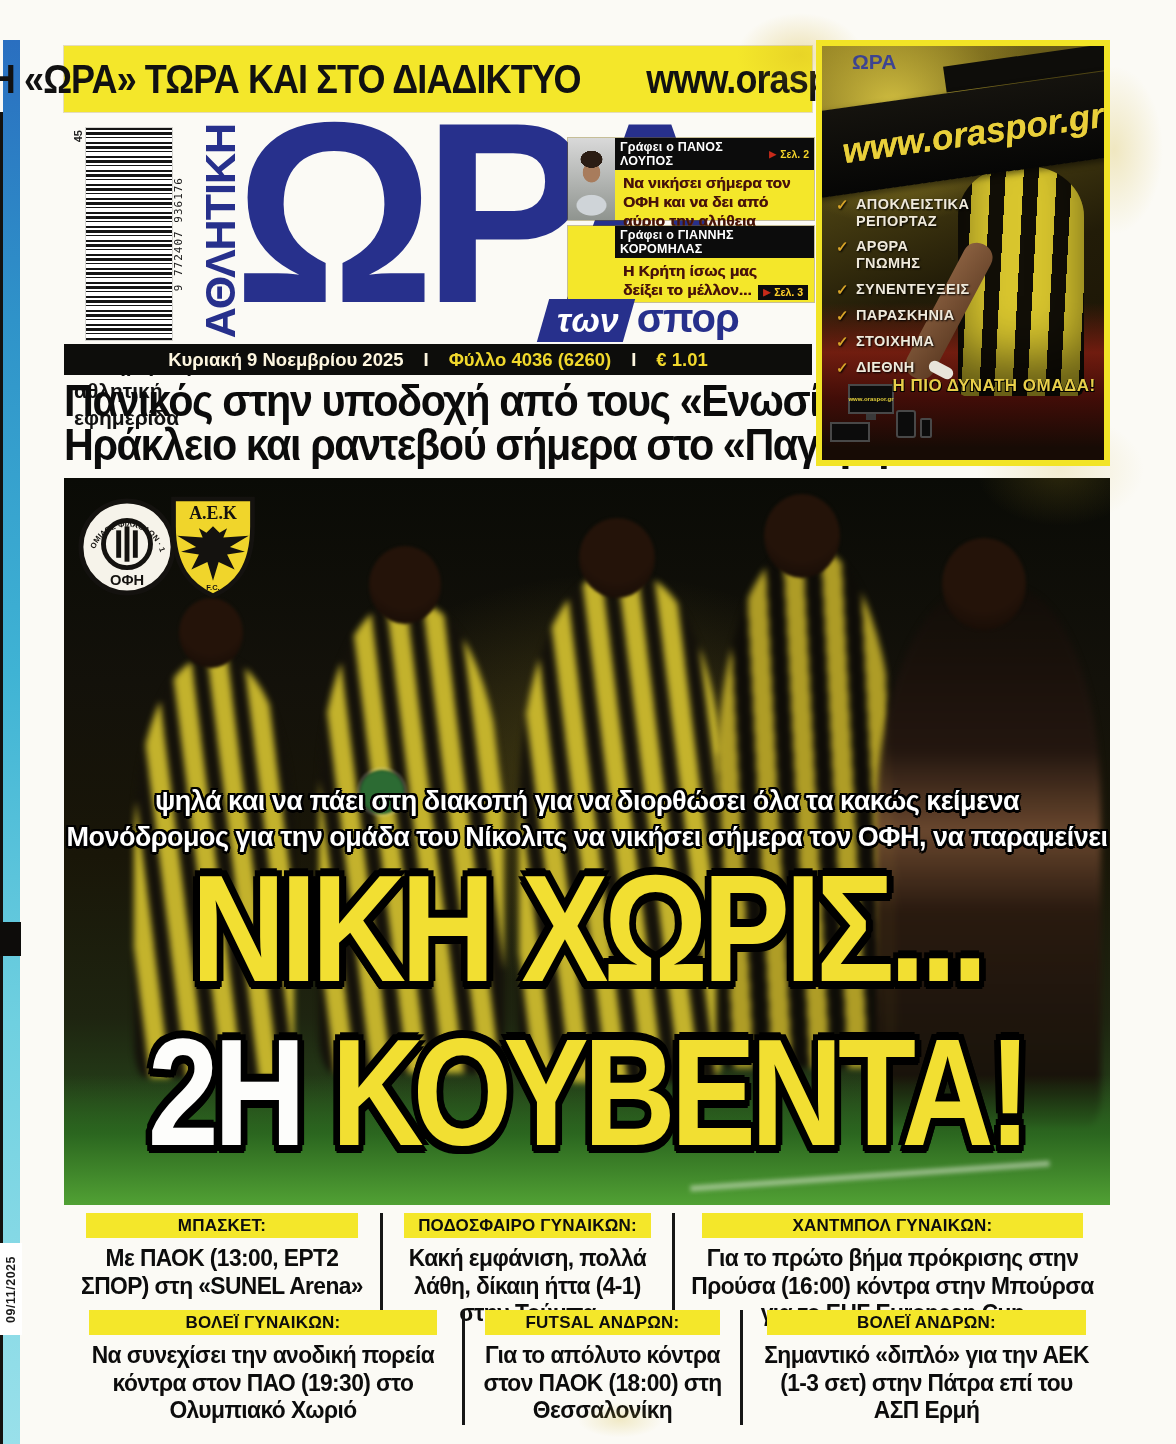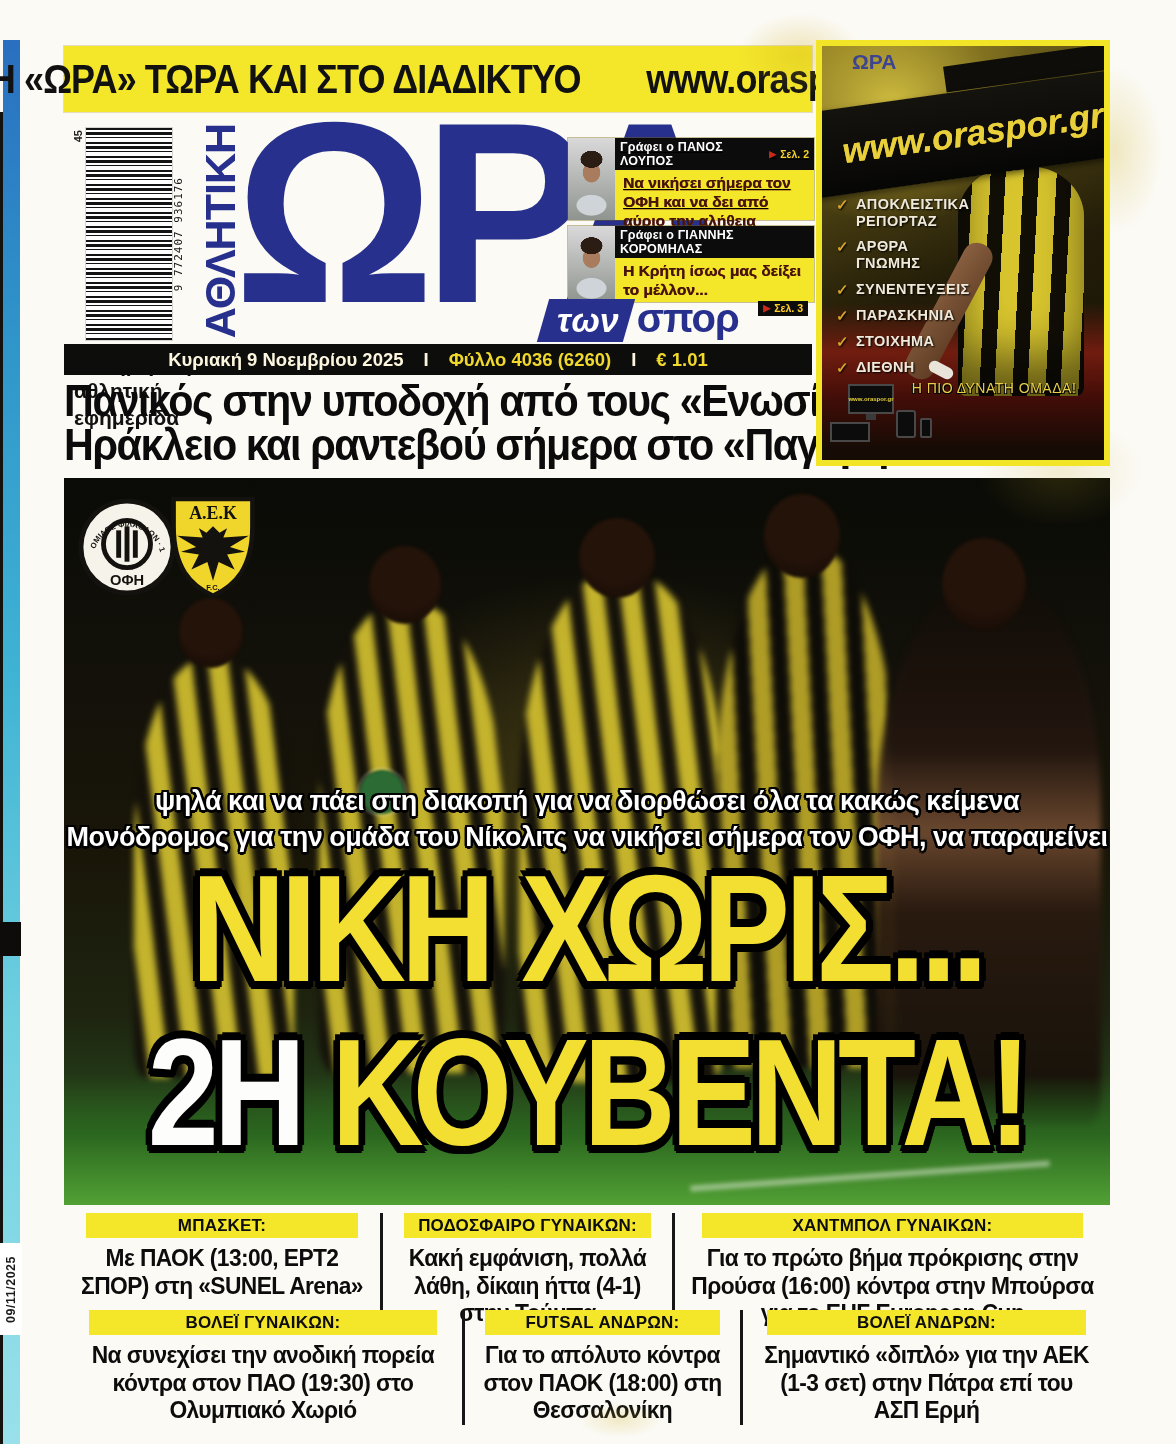--- a/index.html
+++ b/index.html
@@ -44,36 +44,36 @@
     letter-spacing:-12px;transform:scaleX(.97);transform-origin:left top;z-index:1;}
   .logo-sub{position:absolute;left:543px;top:296px;z-index:3;display:flex;align-items:baseline;}
   .logo-sub .wedge{background:#27308c;color:#fff;font-weight:bold;font-style:italic;font-size:34px;
     padding:2px 10px 2px 14px;transform:skewX(-16deg);}
   .logo-sub .wedge i{display:inline-block;transform:skewX(16deg);font-style:italic;}
   .logo-sub .rest{color:#27308c;font-weight:bold;font-size:40px;margin-left:8px;letter-spacing:-1px;}
 
   
   .colbox{position:absolute;left:568px;width:246px;background:#f4e72a;z-index:2;
     box-shadow:0 0 0 1px rgba(120,100,10,.4);display:flex;}
-  .colbox.c1{top:138px;height:82px;text-decoration:underline;}
-  .colbox.c2{top:226px;height:76px;}
+  .colbox.c1{top:138px;height:82px;}
+  .colbox.c2{top:226px;height:76px;align-items:flex-end;}
   .colphoto{width:47px;flex:0 0 47px;background:
       radial-gradient(18px 14px at 50% 26%, #2b1d14 60%, transparent 62%),
       radial-gradient(14px 16px at 50% 42%, #a87c5c 60%, transparent 65%),
       radial-gradient(26px 18px at 50% 82%, #cfd4d8 55%, transparent 60%),
       linear-gradient(#d9d9d9,#8f948f);}
   .colmain{flex:1;display:flex;flex-direction:column;}
   .colhead{background:#0c0c0c;color:#fff;font-size:12.5px;font-weight:bold;
     display:flex;align-items:center;padding:2px 5px;gap:4px;}
   .colhead .byline{flex:1;letter-spacing:.2px;}
   .pageref{color:#f4d32a;font-size:10.5px;font-weight:bold;white-space:nowrap;}
   .arrow-ic{color:#c92a1a;font-size:9px;}
   .colblurb{flex:1;padding:4px 6px 2px 8px;font-size:15.5px;line-height:1.22;font-weight:bold;
     color:#43140a;text-shadow:.4px .4px 0 #7a2a12;}
-  .colblurb.with-ref{display:flex;flex-direction:column;}
+  .colblurb.with-ref{display:flex;flex-direction:row;}
   .ref-row{display:flex;justify-content:flex-end;align-items:center;gap:4px;margin-top:1px;background:#0c0c0c;align-self:flex-end;padding:1px 5px;}
 
   
   .datebar{position:absolute;left:64px;top:344px;width:748px;height:31px;background:#0d0d0b;
     display:flex;align-items:center;justify-content:center;gap:20px;z-index:4;}
   .datebar span{font-size:18.5px;font-weight:bold;letter-spacing:0;}
   .d-white{color:#fdf6df;} .d-yellow{color:#f0d82c;} .d-sep{color:#fdf6df;font-size:16px;}
 
   
   .subhead{position:absolute;left:64px;top:380px;width:748px;color:#0b0b0b;font-weight:bold;
@@ -100,22 +100,22 @@
   .pp-head{position:absolute;left:52px;top:0;width:48px;height:56px;border-radius:46% 46% 42% 42%;
     background:radial-gradient(circle at 50% 30%, #231208 38%, #7d5636 40%, #9c6d44 70%, #5b3a24 100%);}
   .pp-mouth{position:absolute;left:70px;top:34px;width:14px;height:12px;border-radius:50%;background:#1c0c06;}
   .pp-torso{position:absolute;left:18px;top:50px;width:126px;height:230px;
     border-radius:45% 45% 6% 6% / 22% 22% 4% 4%;
     background:repeating-linear-gradient(93deg,#120f07 0 15px,#d9c62e 15px 33px);
     box-shadow:inset 0 -40px 50px rgba(0,0,0,.55);}
   .pp-arm{position:absolute;left:-6px;top:120px;width:30px;height:150px;border-radius:14px;
     background:linear-gradient(100deg,#8a6040,#5e3c24);transform:rotate(28deg);}
   .pp-band{position:absolute;left:-12px;top:248px;width:26px;height:12px;border-radius:6px;background:#e8e4da;transform:rotate(28deg);}
-  .promo-slogan{position:absolute;left:70px;bottom:64px;right:8px;text-align:center;color:#e8cf4a;font-size:14px;
-    font-weight:normal;letter-spacing:.5px;text-shadow:1px 1px 0 #000,-1px 1px 0 #000;}
+  .promo-slogan{position:absolute;left:70px;bottom:64px;right:8px;text-align:center;color:#e8cf4a;font-size:17px;
+    font-weight:bold;letter-spacing:.5px;text-shadow:1px 1px 0 #000,-1px 1px 0 #000;}
   .promo-names{position:absolute;left:64px;bottom:18px;right:6px;text-align:center;color:#f2efe6;font-size:12.5px;
     font-weight:bold;line-height:1.5;letter-spacing:.3px;
     text-shadow:1px 1px 0 #000,-1px -1px 0 #000,1px -1px 0 #000,-1px 1px 0 #000;}
   .devices{position:absolute;left:8px;bottom:12px;width:104px;height:64px;}
   .dev{position:absolute;background:#0c0c0c;border:2px solid #484848;box-sizing:border-box;}
   .dev.monitor{left:18px;top:0;width:46px;height:30px;display:flex;align-items:center;justify-content:center;}
   .dev.monitor em{font-style:normal;color:#e3cf3a;font-size:6px;font-weight:bold;}
   .dev.stand{left:36px;top:30px;width:10px;height:6px;border:none;background:#3a3a3a;}
   .dev.laptop{left:0;top:38px;width:40px;height:20px;}
   .dev.tablet{left:66px;top:26px;width:20px;height:28px;border-radius:3px;}

